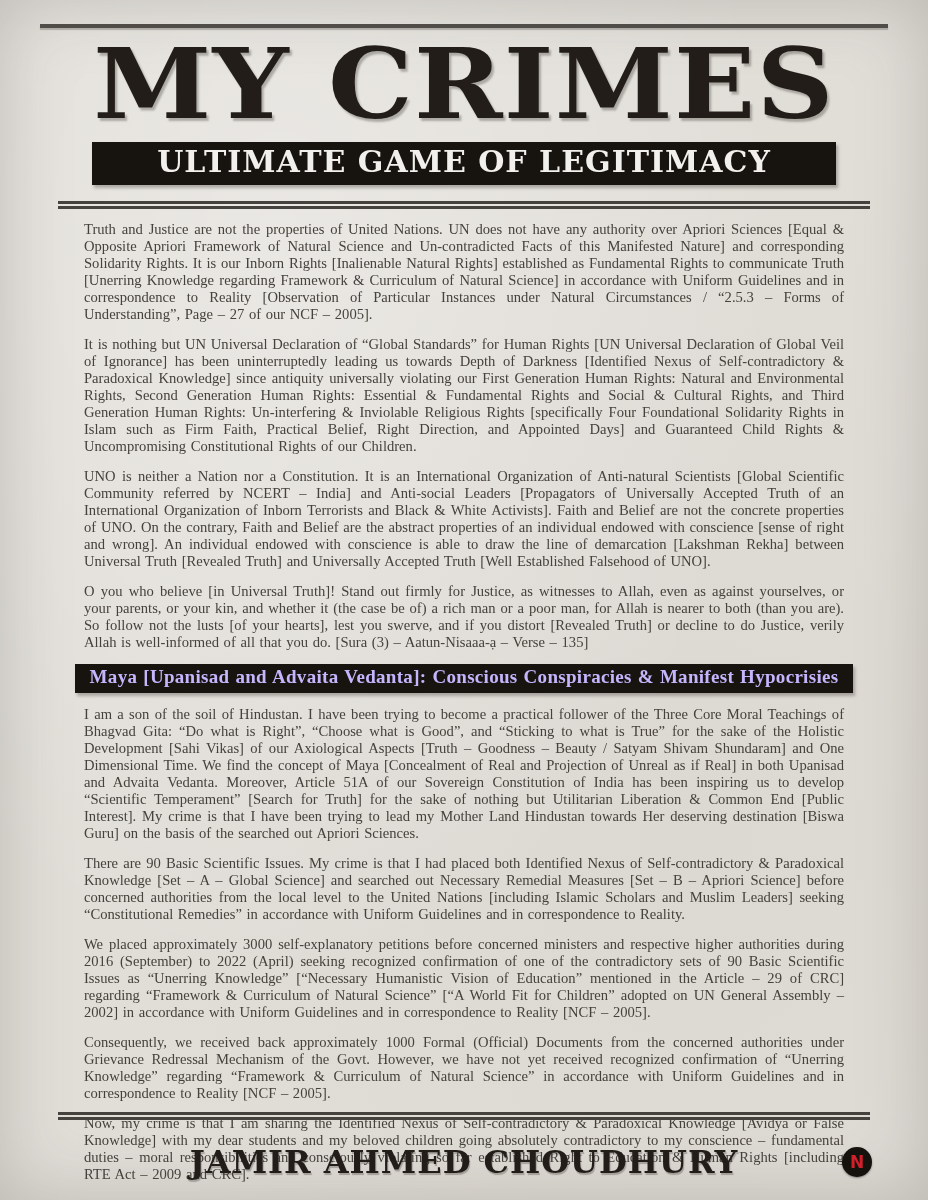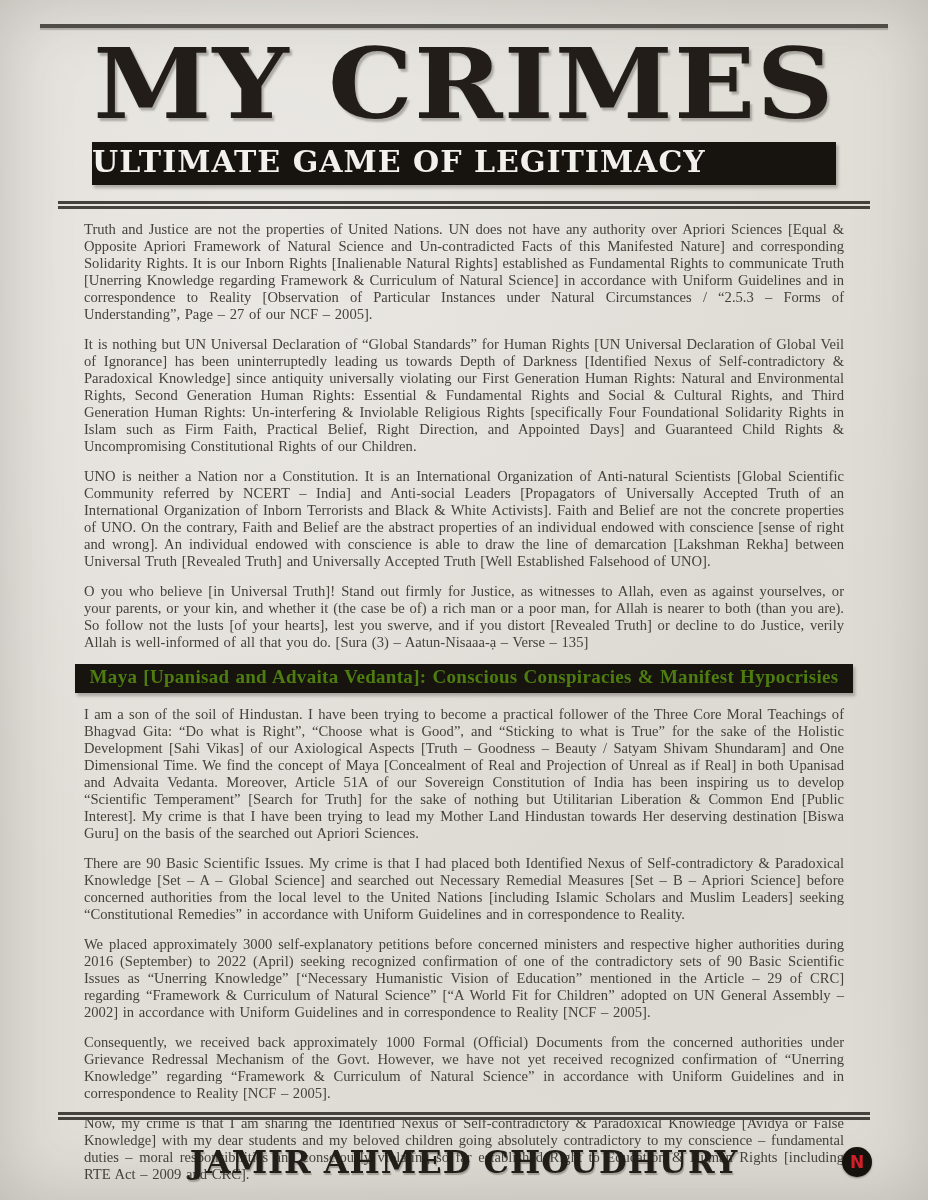--- a/index.html
+++ b/index.html
@@ -47,20 +47,21 @@
     transform: scaleX(1.10);
     transform-origin: center;
     text-shadow: 2px 3px 2px rgba(40,35,30,0.30);
     white-space: nowrap;
   }
 
   .subtitle-banner {
     width: 744px;
     margin: 9px auto 0 auto;
     background: #17130f;
+    text-align: center;
     padding: 2px 0 6px 0;
     box-shadow: 2px 3px 3px rgba(60,55,50,0.35);
   }
   .subtitle-banner span {
     font-family: "DejaVu Serif", serif;
     font-weight: bold;
     font-size: 30px;
     letter-spacing: 1px;
     color: #f2f0ec;
     white-space: nowrap;
@@ -82,21 +83,21 @@
   .section-banner {
     background: #17130f;
     margin: 2px -9px 13px -9px;
     text-align: center;
     padding: 4px 0 6px 0;
     box-shadow: 2px 3px 3px rgba(60,55,50,0.35);
   }
   .section-banner span {
     font-weight: bold;
     font-size: 19px;
-    color: #4d7c0f;
+    color: #c4b5fd;
     letter-spacing: 0.3px;
     white-space: nowrap;
   }
 
   .footer-block {
     position: absolute;
     left: 0;
     right: 0;
     bottom: 0;
     height: 88px;

